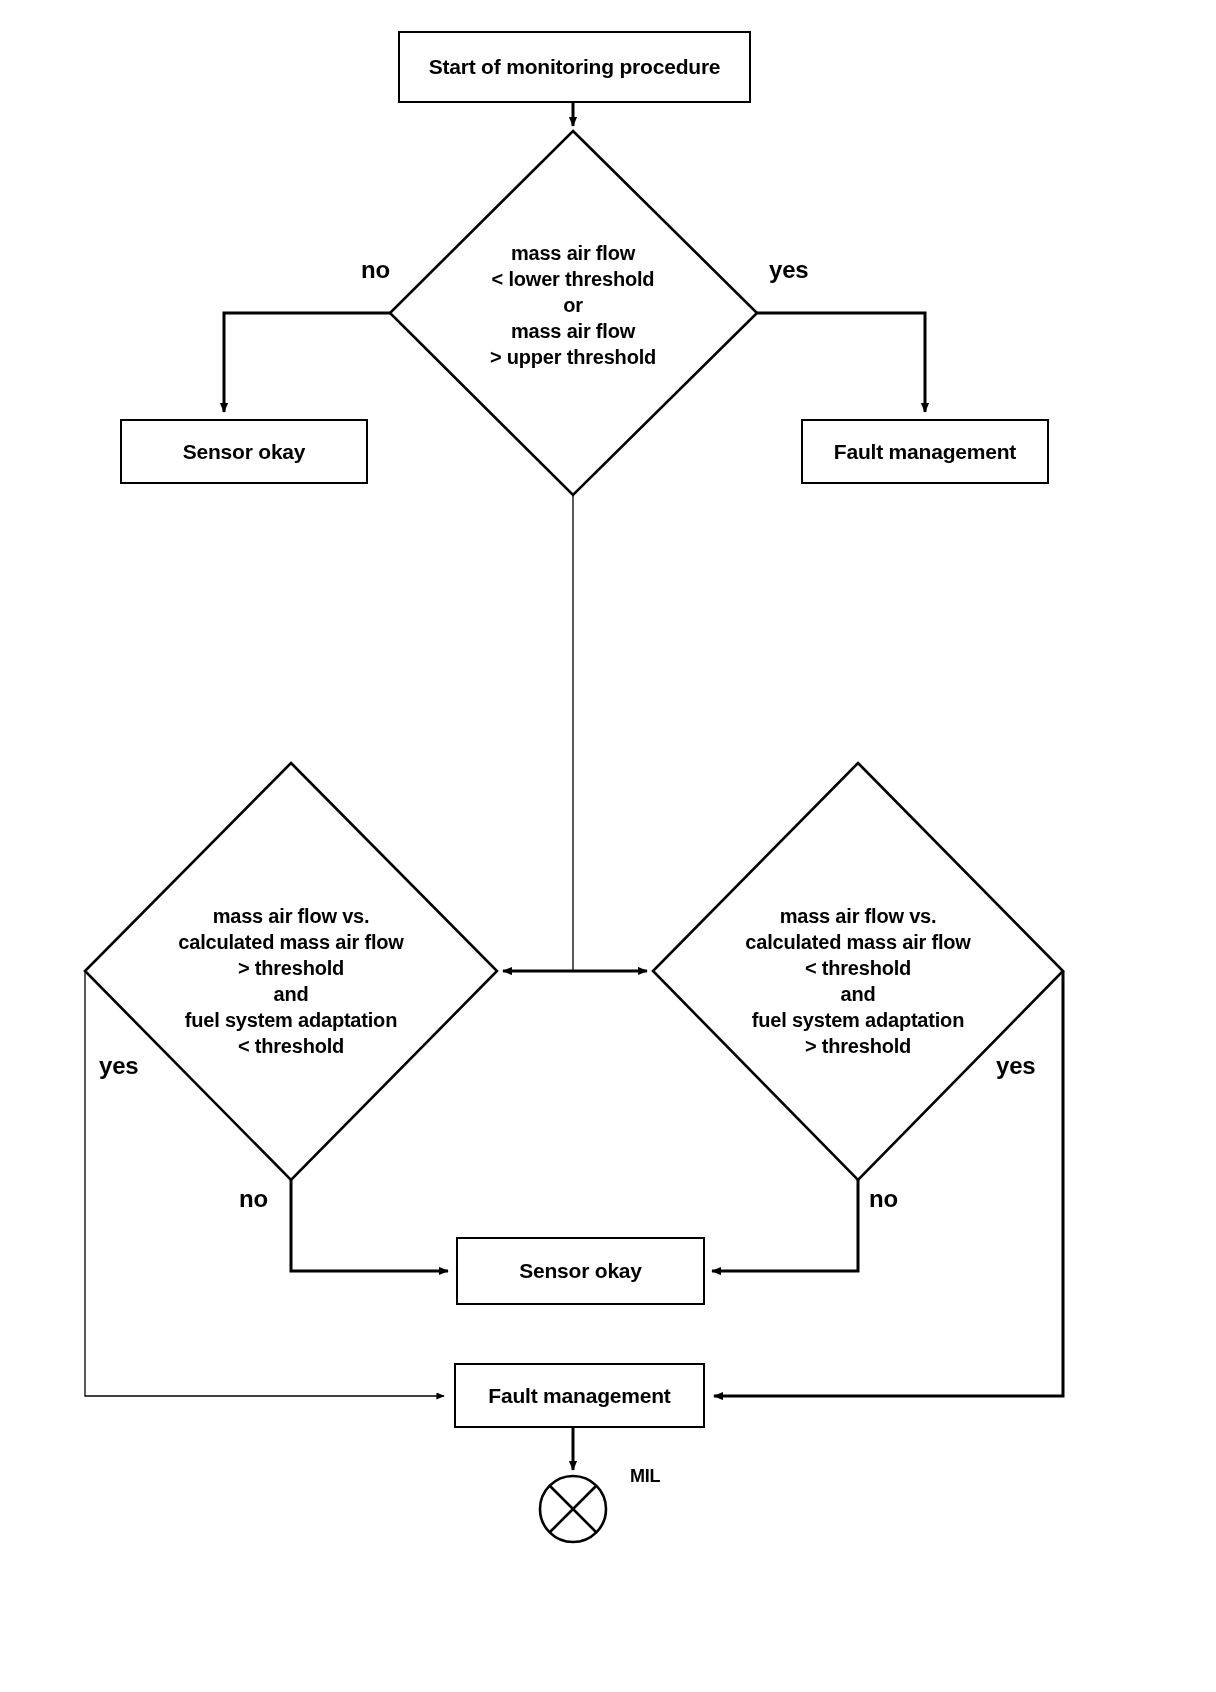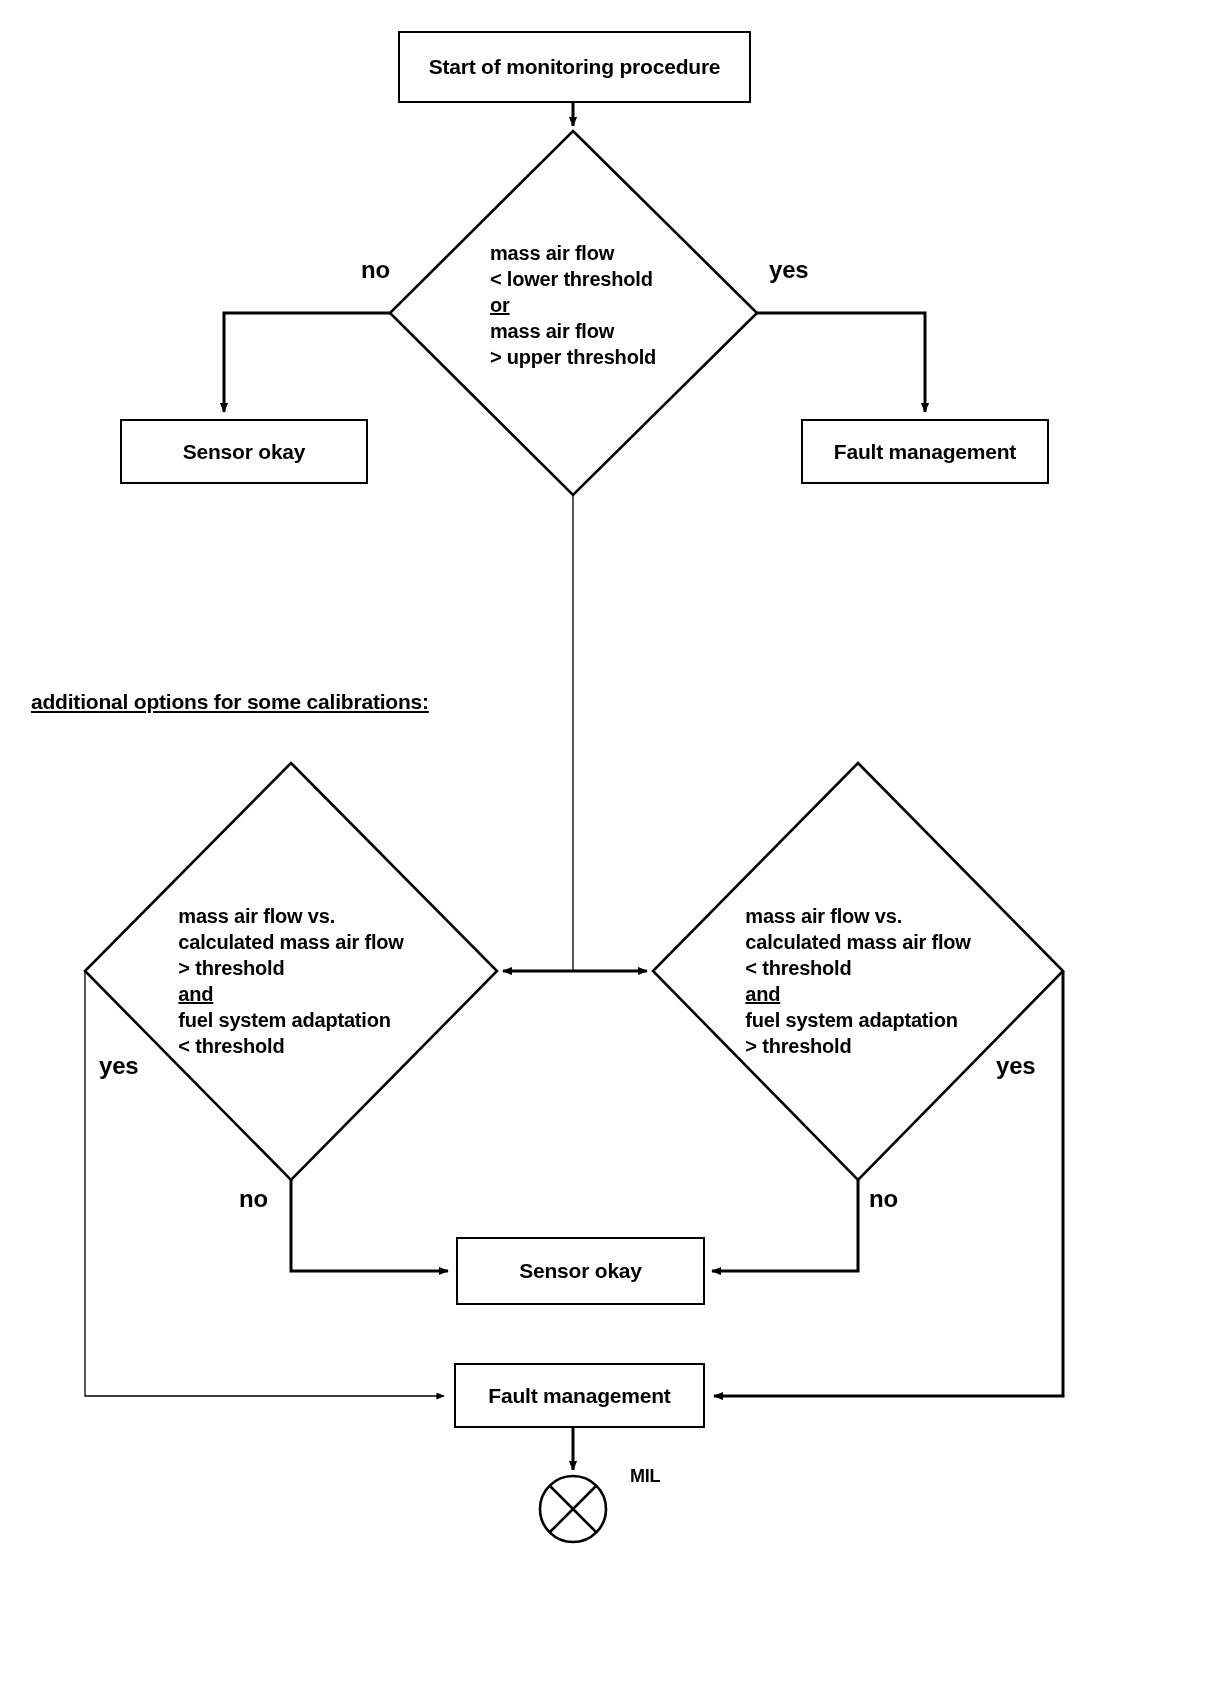--- a/index.html
+++ b/index.html
@@ -31,27 +31,28 @@
     background:#fff;
     display:flex;
     align-items:center;
     justify-content:center;
     font-size:21px;
     font-weight:bold;
     letter-spacing:-0.2px;
   }
   .diamond-text{
     position:absolute;
+    text-align:center;
     font-size:20px;
     font-weight:bold;
     line-height:1.30;
     letter-spacing:-0.2px;
     white-space:nowrap;
   }
-  .diamond-text .u{ text-decoration:underline; }
+  .diamond-text .u{ }
   .edge-label{
     position:absolute;
     font-size:24px;
     font-weight:bold;
     letter-spacing:-0.2px;
     white-space:nowrap;
   }
   .section-note{
     position:absolute;
     font-size:21px;
@@ -133,21 +134,20 @@
   <div class="edge-label" style="left:769px; top:256px;">yes</div>
 
   <div class="node proc" style="left:120px; top:419px; width:248px; height:65px;">
     <span>Sensor okay</span>
   </div>
 
   <div class="node proc" style="left:801px; top:419px; width:248px; height:65px;">
     <span>Fault management</span>
   </div>
 
-  <div class="section-note" style="left:31px; top:690px;">additional options for some calibrations:</div>
 
   <div class="diamond-text" style="left:291px; top:903px; transform:translateX(-50%);">
     <div>mass air flow vs.</div>
     <div>calculated mass air flow</div>
     <div>&gt; threshold</div>
     <div class="u">and</div>
     <div>fuel system adaptation</div>
     <div>&lt; threshold</div>
   </div>
 

